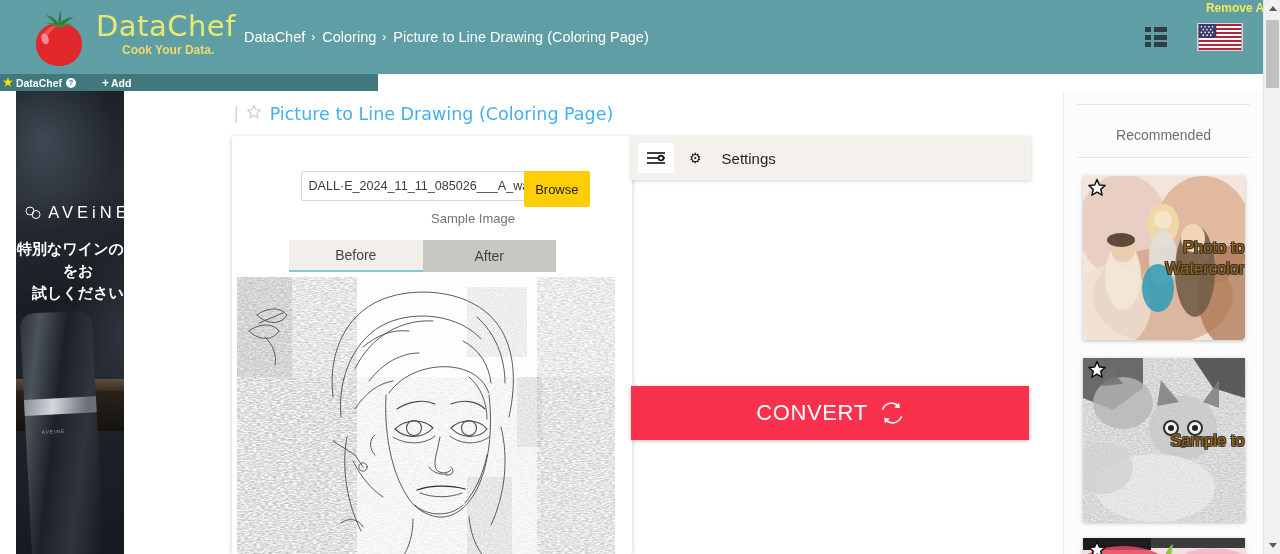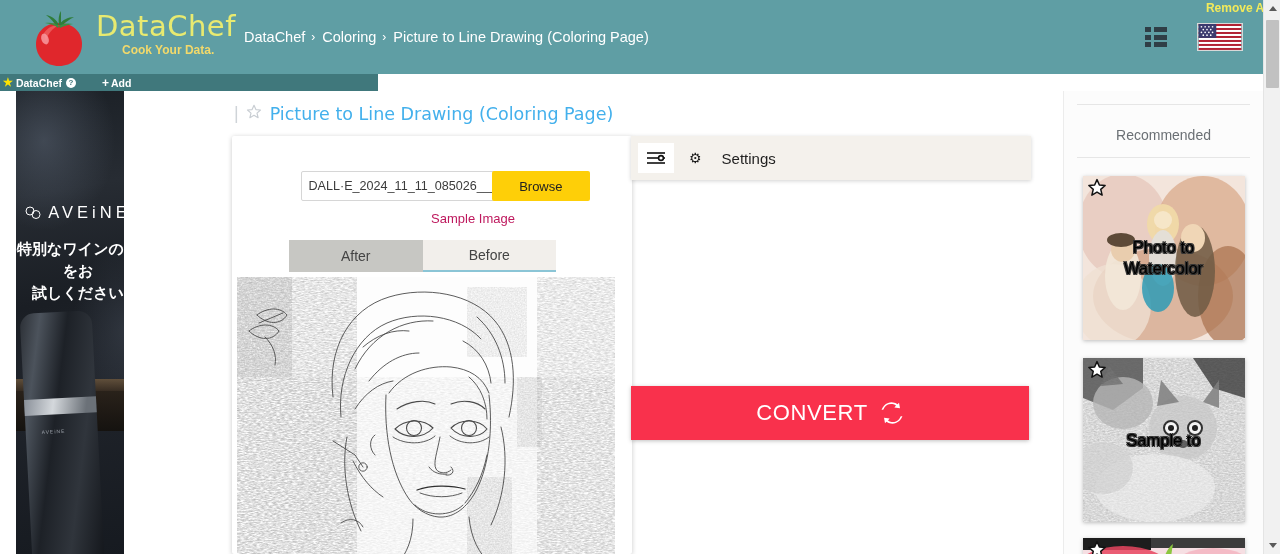--- a/index.html
+++ b/index.html
@@ -113,26 +113,26 @@
   .file-row { display:flex; justify-content:center; padding-top: 35px; }
   .file-input-wrap {
     width: 263px; height: 30px; border:1px solid #d6d6d6; background:#fff;
     display:flex; align-items:center; position:relative; border-radius:2px;
   }
   .file-name {
     font-size: 12.6px; color:#3b3b3b; padding-left: 7px; white-space:nowrap;
     overflow:hidden; width: 224px; font-family:"Liberation Sans", sans-serif;
   }
   .browse-btn {
-    position:absolute; right:-27px; top:-1px; height: 30px; padding: 0 27px;
+    position:absolute; right:-27px; top:-1px; height: 36px; padding: 0 11px;
     background:#fecf08; color:#222; font-size:13px; display:flex; align-items:center;
     border-radius: 2px; cursor:pointer; font-family:"Liberation Sans", sans-serif;
   }
   .sample-link {
-    text-align:center; color:#be185d; font-size:13px; margin-top: 10px;
+    text-align:center; color:#737373; font-size:13px; margin-top: 10px;
     margin-left: 82px; cursor:pointer;
   }
 
   .tabs { display:flex; margin: 14px 0 0 57px; width: 267px; }
   .tab {
     flex:1; height: 32px; display:flex; align-items:center; justify-content:center;
     font-size: 14px; color:#444; cursor:pointer;
   }
   .tab.active { background:#f2efeb; border-bottom: 2px solid #8bc5d6; }
   .tab.inactive { background:#c7c7c3; }
@@ -176,21 +176,21 @@
   .rec-card {
     position:relative; width: 162px; height: 164px; margin: 18px auto 0;
     box-shadow: 0 1px 4px rgba(0,0,0,.25); overflow:hidden;
   }
   .rec-card.partial { height: 30px; margin-top: 16px; }
   .rec-star {
     position:absolute; left: 4px; top: 2px; z-index:4;
   }
   .rec-caption {
     position:absolute; left:0; top:50%; transform: translateY(-50%);
-    width:100%; text-align:center; color:#000000; font-size: 16.5px; line-height:1.25;
+    width:100%; text-align:right; color:#a16207; font-size: 16.5px; line-height:1.25;
     text-shadow: -1px -1px 0 #333, 1px -1px 0 #333, -1px 1px 0 #333, 1px 1px 0 #333;
     z-index:3;
   }
   .thumb { position:absolute; inset:0; }
 
   
   .scrollbar {
     position:absolute; right:0; top:0; width: 17px; height: 554px; background:#f1f1f1;
     border-left:1px solid #e4e4e4;
   }
@@ -338,22 +338,22 @@
       <div class="file-row">
         <div class="file-input-wrap">
           <span class="file-name">DALL·E_2024_11_11_085026___A_warm_R</span>
           <span class="browse-btn">Browse</span>
         </div>
       </div>
 
       <div class="sample-link">Sample Image</div>
 
       <div class="tabs">
+        <div class="tab active">Before</div>
         <div class="tab inactive">After</div>
-        <div class="tab active">Before</div>
       </div>
 
       <div class="preview">
         <svg width="378" height="290" viewBox="0 0 378 290">
           <defs>
             <filter id="rough" x="0" y="0" width="100%" height="100%">
               <feTurbulence type="fractalNoise" baseFrequency="0.7" numOctaves="4" seed="7" result="n"></feTurbulence>
               <feColorMatrix in="n" type="matrix" values="0 0 0 0 0.45 0 0 0 0 0.45 0 0 0 0 0.45 0 0 0 -1.1 1.0"></feColorMatrix>
             </filter>
             <filter id="rough2" x="0" y="0" width="100%" height="100%">

